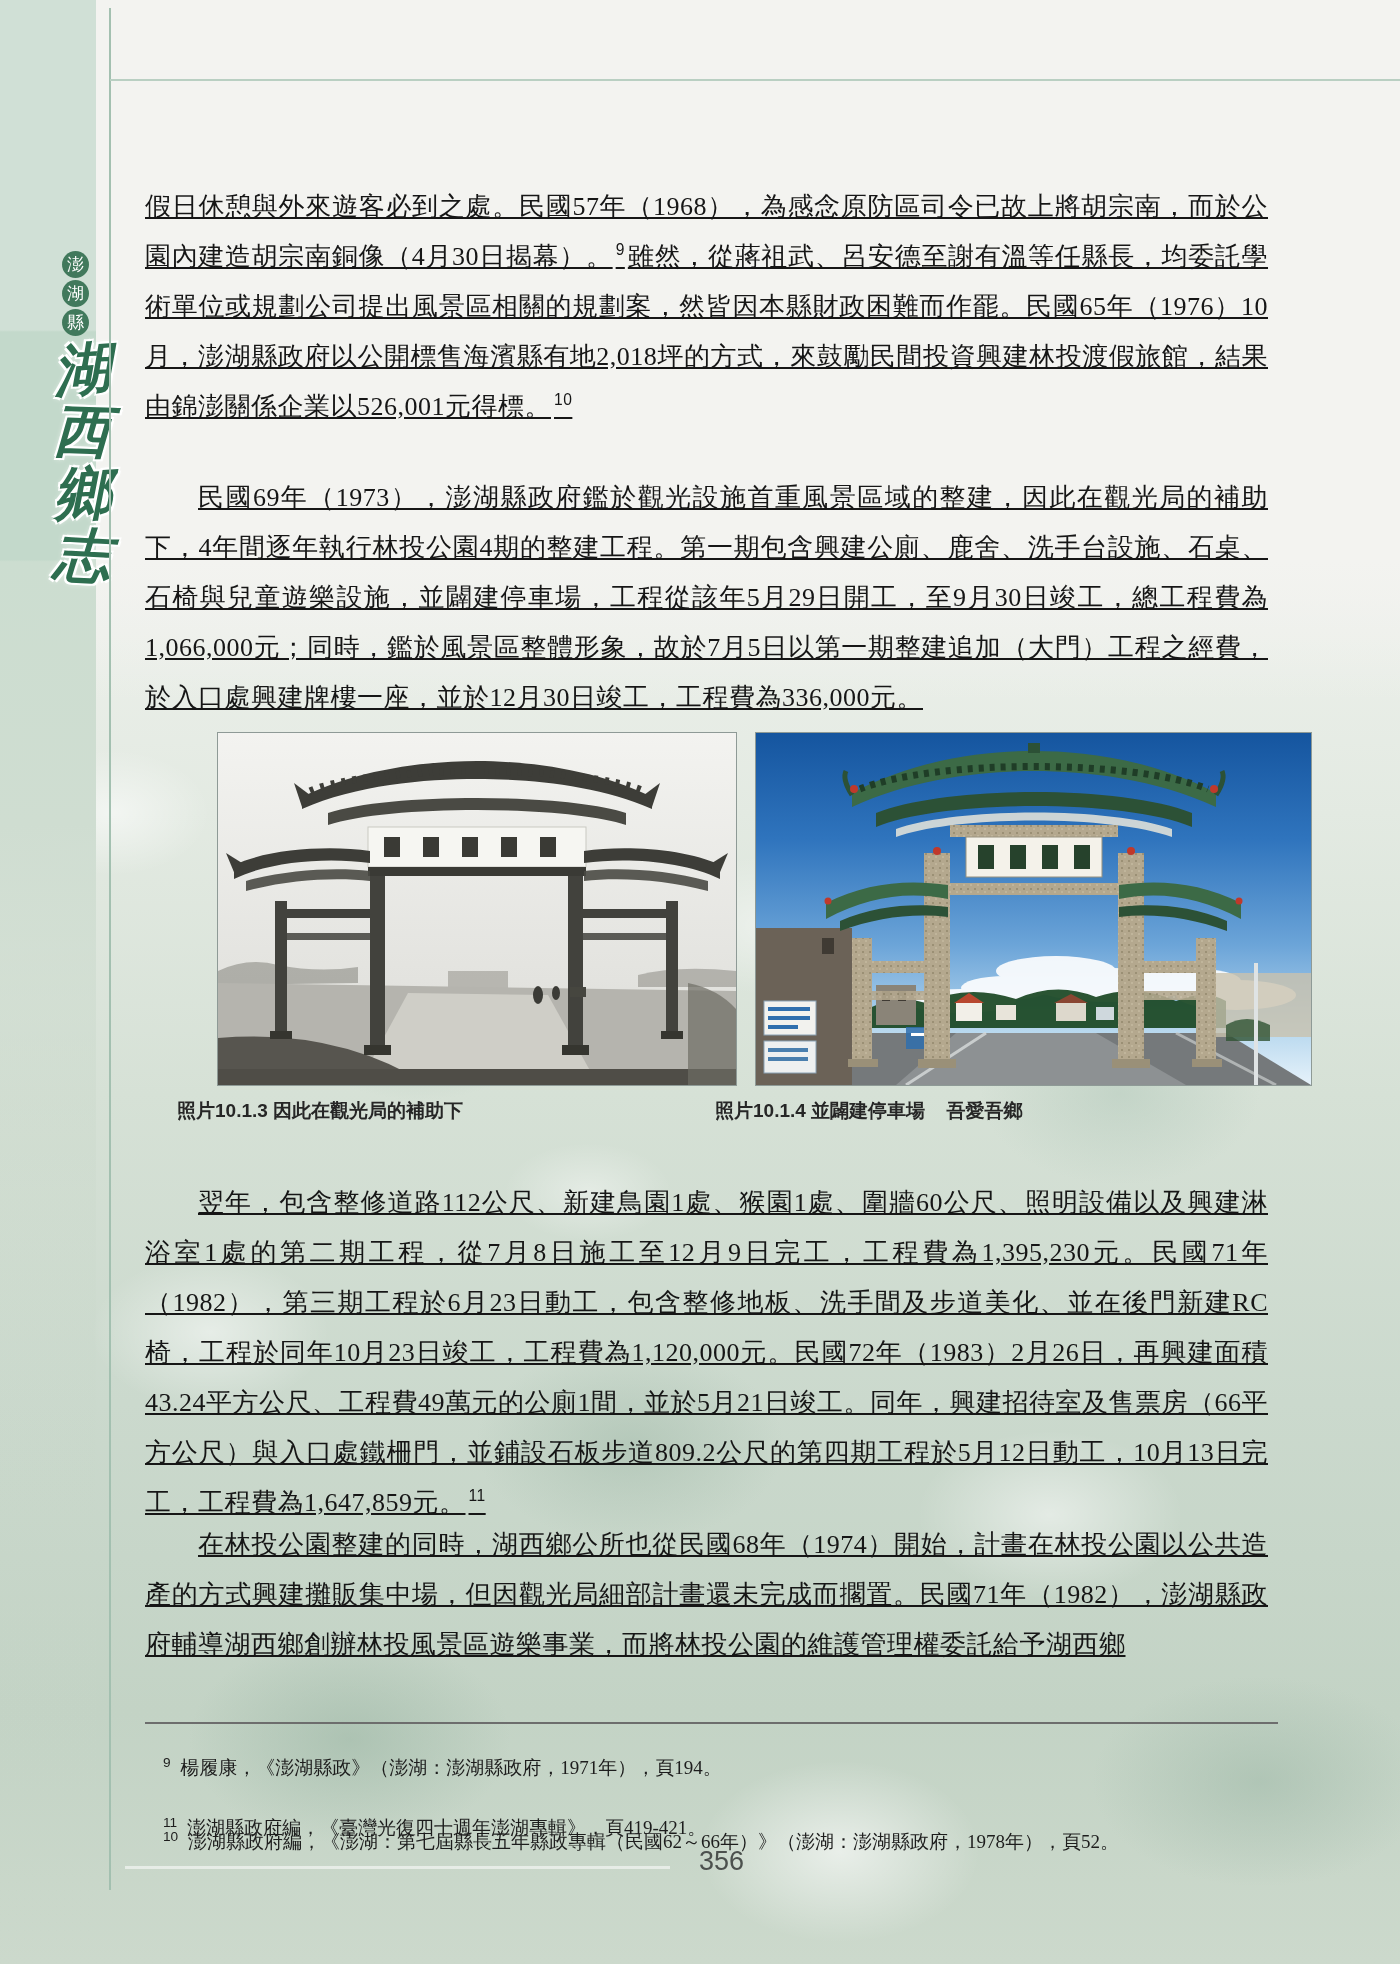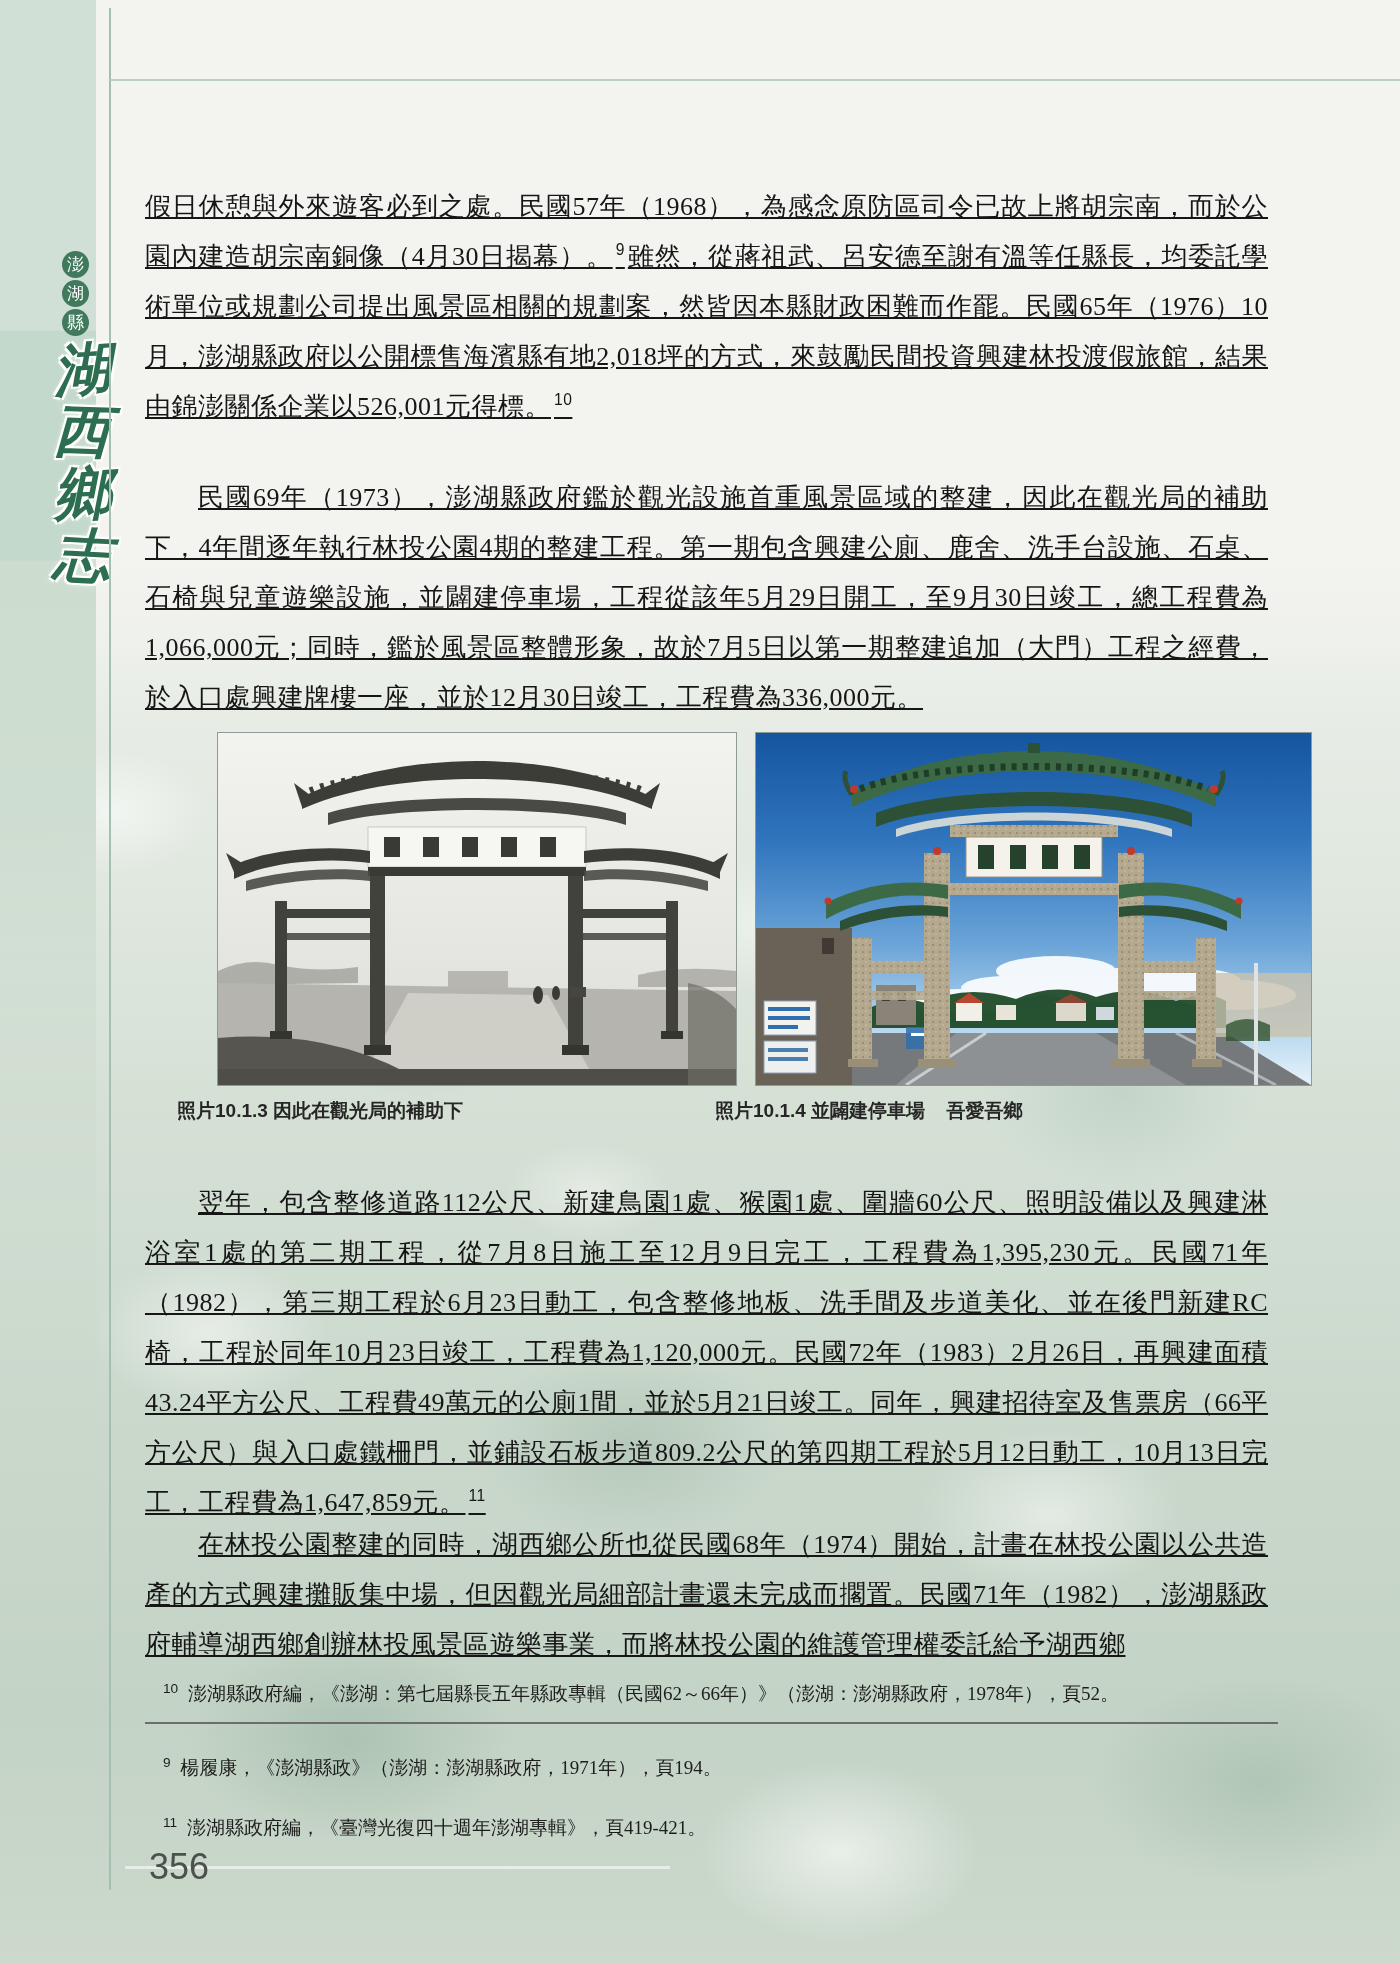--- a/index.html
+++ b/index.html
@@ -70,26 +70,26 @@
     position:absolute;top:1096px;margin:0;
     font-family:"Liberation Sans","DejaVu Sans",sans-serif;
     font-weight:bold;font-size:19px;line-height:30px;color:#262626;
   }
   #caption-left{left:32px;} #caption-right{left:570px;}
   .cap-line2{padding-left:120px;}
   .cap-credit{margin-left:16px;}
   
   .fn-divider{position:absolute;left:0;top:1722px;width:1133px;height:2px;background:#6d6d6d;}
   .footnote{position:absolute;left:2px;width:1128px;margin:16px;font-size:19px;line-height:26px;color:#1d1d1d;}
-  #fn-0{top:1734px} #fn-1{top:1660px} #fn-2{top:1794px}
+  #fn-0{top:1734px} #fn-1{top:1808px} #fn-2{top:1794px}
   sup.fn-num{font-size:.72em;margin-right:5px;font-family:"Liberation Sans","DejaVu Sans",sans-serif;}
   
   .page-number{
-    position:absolute;left:4px;top:1846px;width:1123px;
-    font-size:36px;color:#4c514e;font-family:"Liberation Sans","DejaVu Sans",sans-serif;
+    position:absolute;left:15px;top:1846px;width:1123px;text-align:center;
+    font-size:27px;color:#4c514e;font-family:"Liberation Sans","DejaVu Sans",sans-serif;
   }
   .page-number-line{position:absolute;left:-20px;top:1866px;width:545px;height:3px;background:rgba(255,255,255,.55);}
 </style>
 </head>
 <body>
 
 <div>
 
   <div class="texture"></div>
 

